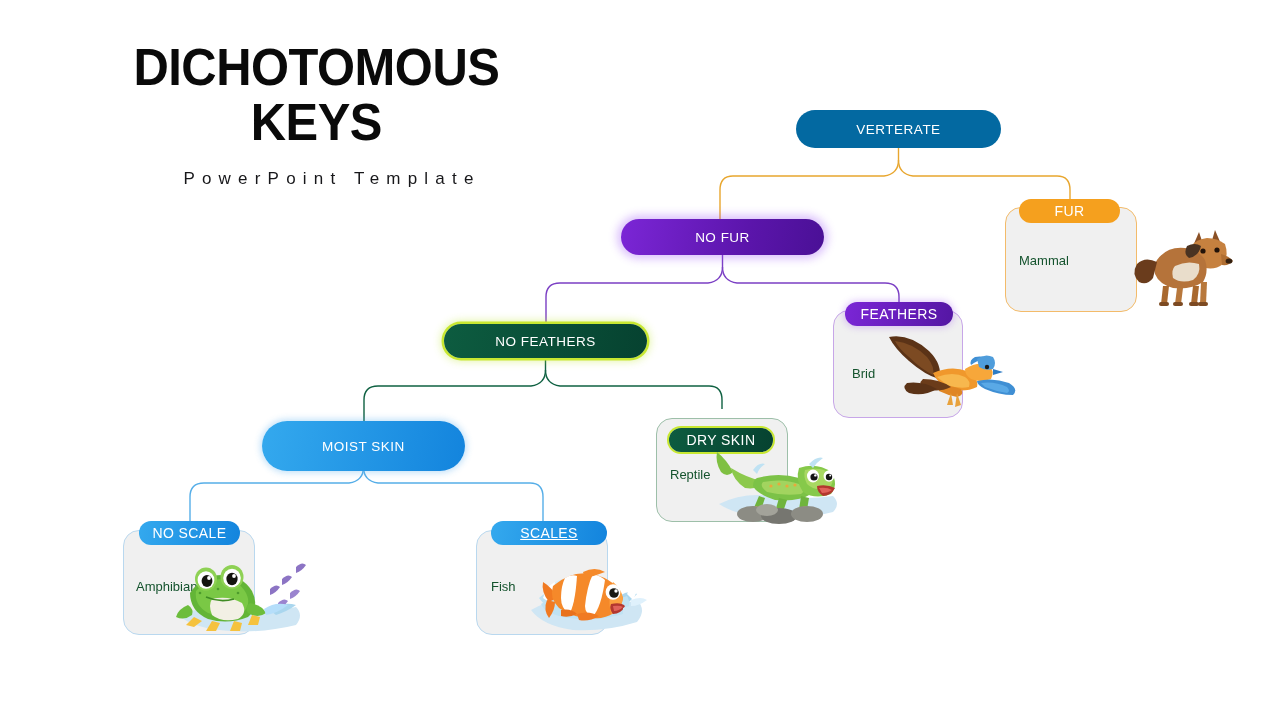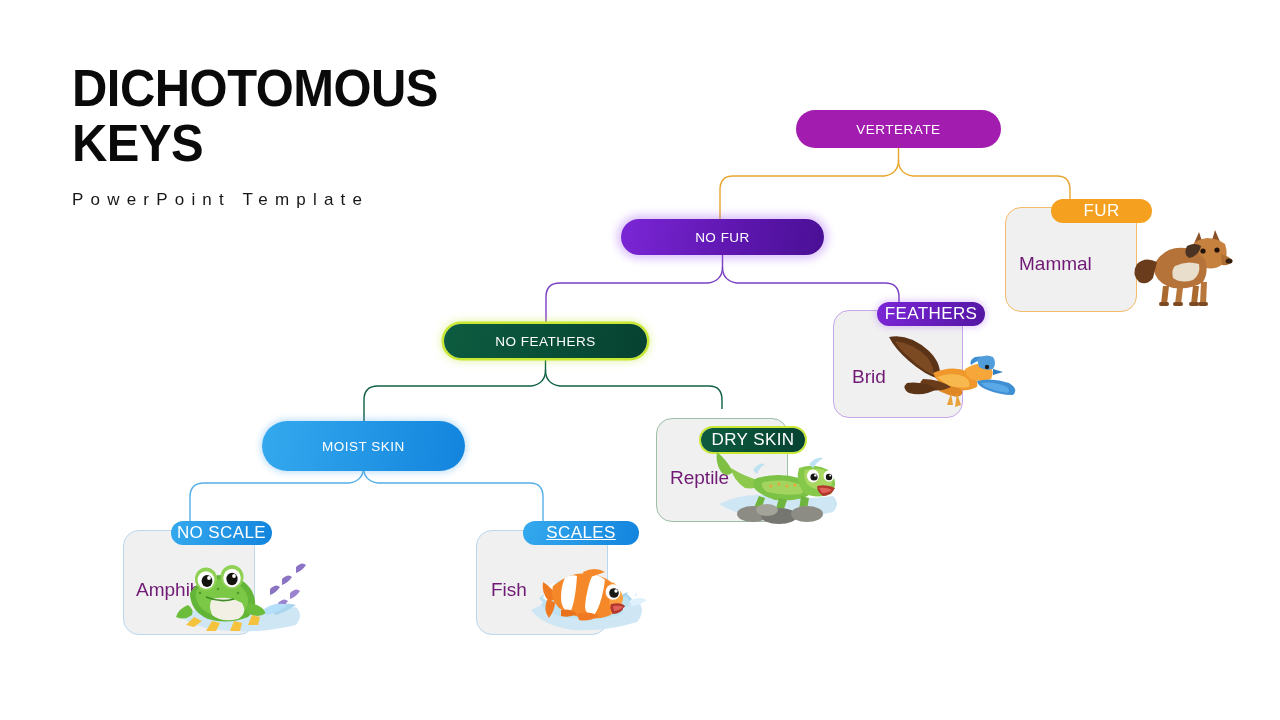--- a/index.html
+++ b/index.html
@@ -10,21 +10,21 @@
   body {
     width: 1280px;
     height: 720px;
     position: relative;
     overflow: hidden;
     font-family: "Liberation Sans", sans-serif;
     background: #ffffff;
   }
 
   
-  #title-block { position: absolute; left: 72px; top: 61px; width: 520px; }
+  #title-block { position: absolute; left: 72px; top: 40px; width: 520px; text-align: center; }
   #page-title {
     font-family: "Liberation Sans", sans-serif;
     font-size: 52px;
     font-weight: bold;
     letter-spacing: -0.5px;
     color: #0a0a0a;
     line-height: 1.05;
     margin: 0;
     transform: scaleX(0.94);
     transform-origin: left center;
@@ -64,21 +64,21 @@
     align-items: center;
     justify-content: center;
     border-radius: 999px;
     color: #ffffff;
     font-size: 13.5px;
     letter-spacing: 0.5px;
     white-space: nowrap;
     box-sizing: border-box;
   }
   .pill.root {
-    background: #a21caf;
+    background: #0369a1;
     width: 205px; height: 38px;
     left: 796px; top: 110px;
     font-size: 13.5px;
   }
   .pill.nofur {
     background: linear-gradient(100deg, #7b26d6 0%, #5b15ab 62%, #4a1096 100%);
     width: 203px; height: 36px;
     left: 621px; top: 219px;
     box-shadow: 0 0 9px 4px rgba(150,70,245,0.33);
   }
@@ -103,43 +103,42 @@
     box-sizing: border-box;
   }
   .card.fur       { left: 1005px; top: 207px; width: 132px; height: 105px; border: 1.2px solid #f3bb6a; }
   .card.feathers  { left: 833px;  top: 310px; width: 130px; height: 108px; border: 1.2px solid #c7a6e8; }
   .card.dryskin   { left: 656px;  top: 418px; width: 132px; height: 104px; border: 1.2px solid #9dbfa9; }
   .card.noscale   { left: 123px;  top: 530px; width: 132px; height: 105px; border: 1.2px solid #b9d8ef; }
   .card.scales    { left: 476px;  top: 530px; width: 132px; height: 105px; border: 1.2px solid #b9d8ef; }
 
   .card-label {
     position: absolute;
-    font-size: 19px;
-    color: #701a75;
+    font-size: 13px;
+    color: #14532d;
     white-space: nowrap;
   }
   .card.fur      .card-label { left: 13px; top: 45px; }
   .card.feathers .card-label { left: 18px; top: 55px; }
   .card.dryskin  .card-label { left: 13px; top: 48px; }
   .card.noscale  .card-label { left: 12px; top: 48px; }
   .card.scales   .card-label { left: 14px; top: 48px; }
 
   
   .tag {
     position: absolute;
     display: flex;
     align-items: center;
     justify-content: center;
     border-radius: 999px;
     color: #ffffff;
-    font-size: 17px;
+    font-size: 14px;
     letter-spacing: 0.4px;
     white-space: nowrap;
     box-sizing: border-box;
-    margin-left: 32px;
   }
   .tag.fur      { background: #f5a01e; width: 101px; height: 24px; left: 1019px; top: 199px; }
   .tag.feathers { background: linear-gradient(100deg, #7b26d6 0%, #5416a3 100%);
                   width: 108px; height: 24px; left: 845px; top: 302px;
                   box-shadow: 0 0 6px 2px rgba(150,70,245,0.25); }
   .tag.dryskin  { background: linear-gradient(100deg, #0d5c40 0%, #064230 100%);
                   width: 104px; height: 24px; left: 669px; top: 428px;
                   box-shadow: 0 0 0 2px #c8e831; }
   .tag.noscale  { background: linear-gradient(100deg, #34a9ee 0%, #1384dd 100%);
                   width: 101px; height: 24px; left: 139px; top: 521px; }

